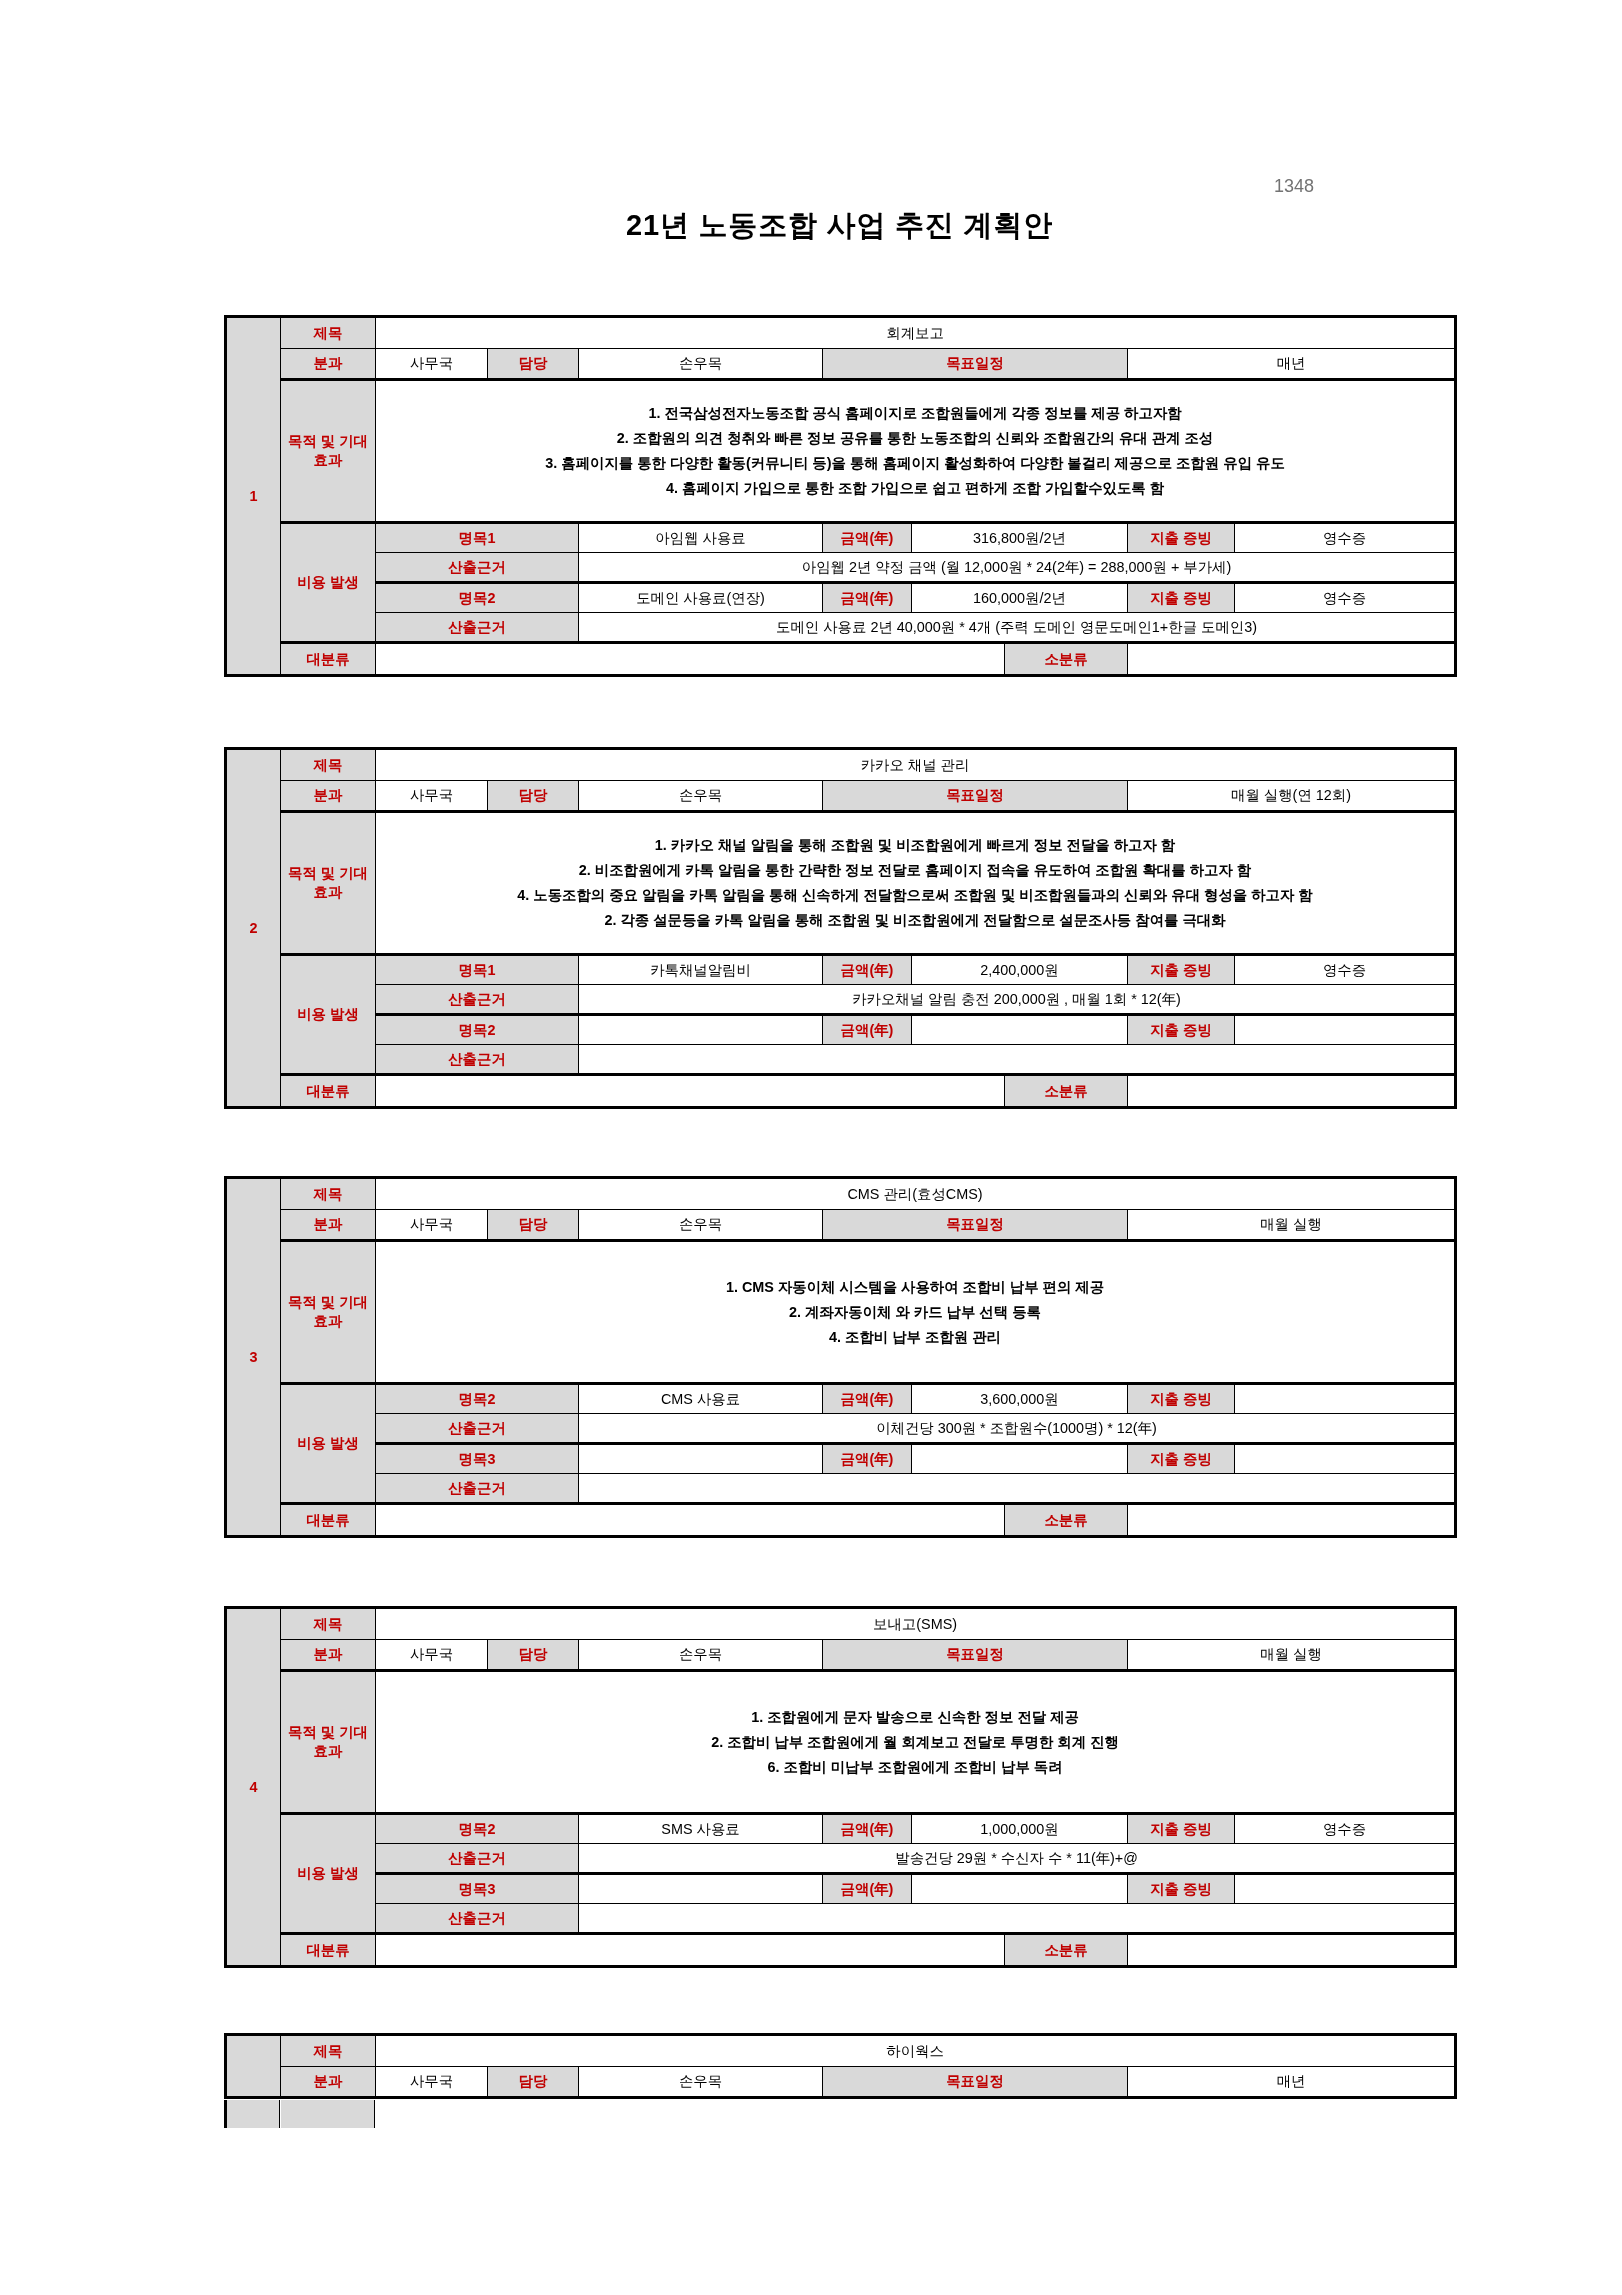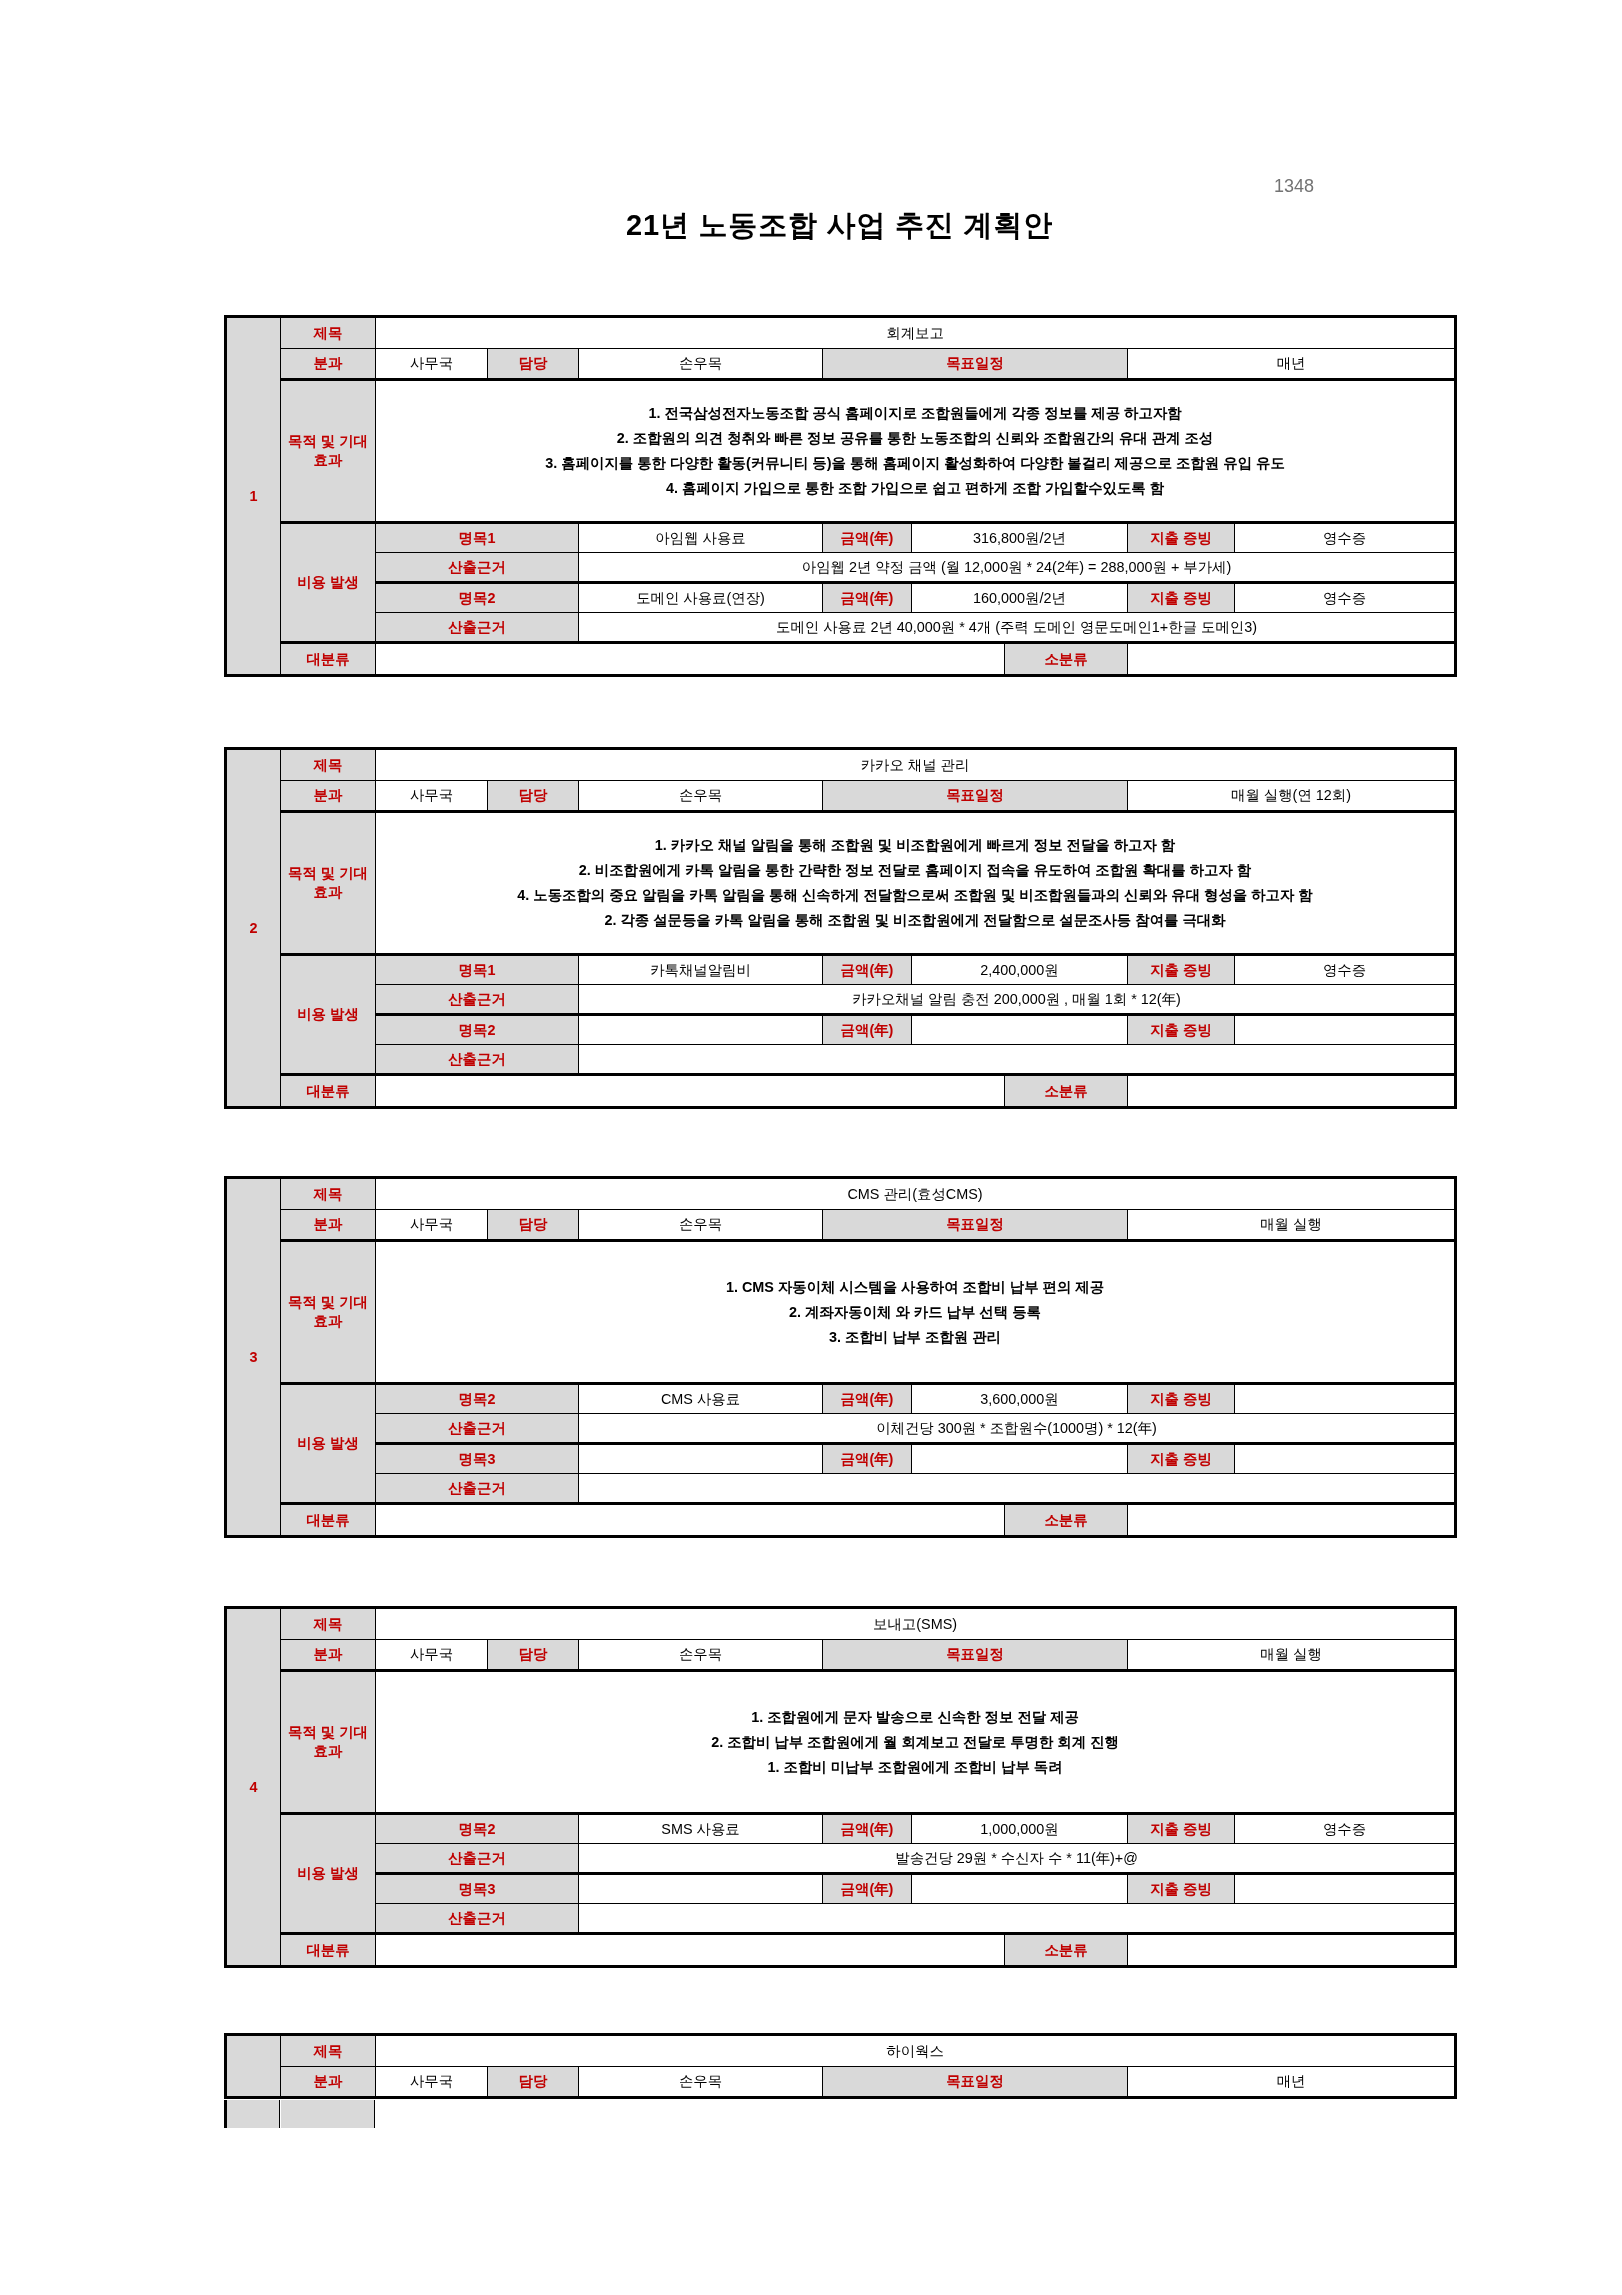--- a/index.html
+++ b/index.html
@@ -222,21 +222,21 @@
   <td class="lbl">담당</td>
   <td class="val">손우목</td>
   <td class="lbl" colspan="3">목표일정</td>
   <td class="val" colspan="2">매월 실행</td>
 </tr>
 <tr class="r-purpose sep">
   <td class="lbl">목적 및 기대효과</td>
   <td class="val purpose" colspan="8">
     <div>1. CMS 자동이체 시스템을 사용하여 조합비 납부 편의 제공</div>
     <div>2. 계좌자동이체 와 카드 납부 선택 등록</div>
-    <div>3. 조합비 납부 조합원 관리</div>
+    <div>4. 조합비 납부 조합원 관리</div>
     <div></div>
   </td>
 </tr>
 <tr class="r-cost sep">
   <td class="lbl" rowspan="4">비용 발생</td>
   <td class="lbl" colspan="2">명목2</td>
   <td class="val">CMS 사용료</td>
   <td class="lbl">금액(年)</td>
   <td class="val" colspan="2">3,600,000원</td>
   <td class="lbl">지출 증빙</td>
@@ -294,21 +294,21 @@
   <td class="lbl">담당</td>
   <td class="val">손우목</td>
   <td class="lbl" colspan="3">목표일정</td>
   <td class="val" colspan="2">매월 실행</td>
 </tr>
 <tr class="r-purpose sep">
   <td class="lbl">목적 및 기대효과</td>
   <td class="val purpose" colspan="8">
     <div>1. 조합원에게 문자 발송으로 신속한 정보 전달 제공</div>
     <div>2. 조합비 납부 조합원에게 월 회계보고 전달로 투명한 회계 진행</div>
-    <div>1. 조합비 미납부 조합원에게 조합비 납부 독려</div>
+    <div>6. 조합비 미납부 조합원에게 조합비 납부 독려</div>
     <div></div>
   </td>
 </tr>
 <tr class="r-cost sep">
   <td class="lbl" rowspan="4">비용 발생</td>
   <td class="lbl" colspan="2">명목2</td>
   <td class="val">SMS 사용료</td>
   <td class="lbl">금액(年)</td>
   <td class="val" colspan="2">1,000,000원</td>
   <td class="lbl">지출 증빙</td>

